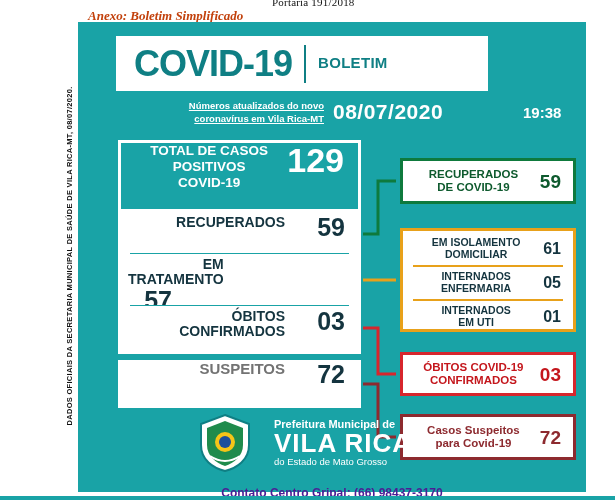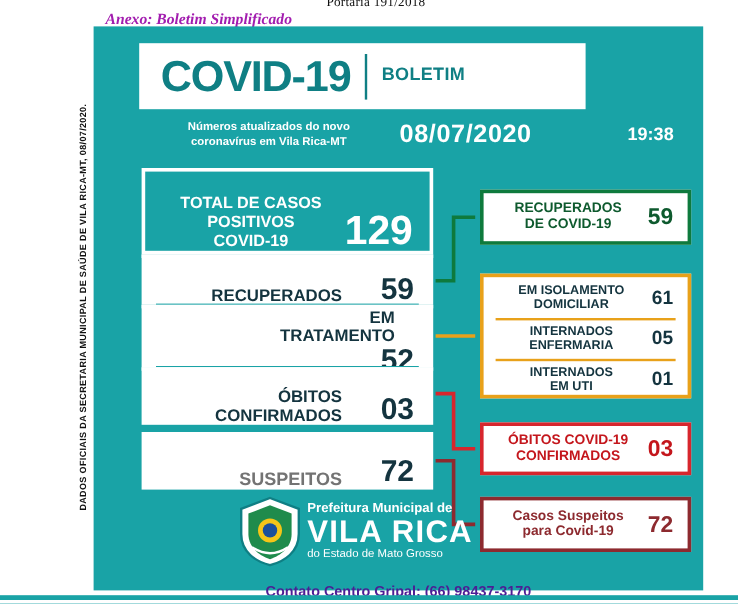--- a/index.html
+++ b/index.html
@@ -30,21 +30,21 @@
     letter-spacing: .2px;
   }
   .anexo {
     position: absolute;
     top: 8px;
     left: 88px;
     font-family: "Liberation Serif", serif;
     font-style: italic;
     font-weight: bold;
     font-size: 13px;
-    color: #a21caf;
+    color: #c2410c;
   }
   
   .vertical-label {
     position: absolute;
     left: -96px;
     top: 256px;
     width: 330px;
     transform: rotate(-90deg);
     transform-origin: center center;
     text-align: center;
@@ -94,25 +94,26 @@
     font-weight: bold;
     color: #0f7f84;
     line-height: 1.12;
     letter-spacing: .3px;
   }
   .subline {
     position: absolute;
     left: 46px;
     top: 78px;
     width: 200px;
-    text-align: center;
+    text-align: right;
     font-size: 9.5px;
     font-weight: bold;
     color: #ffffff;
     line-height: 1.35;
+    text-decoration: underline;
   }
   .date {
     position: absolute;
     left: 255px;
     top: 78px;
     font-size: 21px;
     font-weight: bold;
     color: #ffffff;
     letter-spacing: .5px;
   }
@@ -126,21 +127,21 @@
     margin-left: 17px;
   }
 
   
   .wbox {
     position: absolute;
     background: #ffffff;
     border: 2px solid #ffffff;
     box-sizing: border-box;
     display: flex;
-    align-items: flex-end;
+    align-items: flex-start;
   }
   .totalbox {
     left: 40px;
     top: 118px;
     width: 243px;
     height: 72px;
     background: #19a3a6;
     border: 3px solid #ffffff;
     justify-content: space-between;
     padding: 0 14px 0 10px;
@@ -303,21 +304,21 @@
     left: 118px;
     top: 390px;
     display: flex;
     align-items: center;
   }
   .crest {
     width: 58px; height: 62px;
     position: relative;
   }
   .brand {
-    margin-left: 2px;
+    margin-left: 20px;
     color: #ffffff;
   }
   .brand .l1 { font-size: 11px; font-weight: bold; line-height: 1; }
   .brand .l2 { font-size: 26px; font-weight: bold; letter-spacing: 1px; line-height: 1.05; }
   .brand .l3 { font-size: 9.5px; line-height: 1.1; }
 
   .contato {
     position: absolute;
     left: 0; top: 448px;
     width: 508px;
@@ -380,21 +381,21 @@
       <div class="lbl">RECUPERADOS</div>
       <div class="num">59</div>
     </div>
     <div class="sep" id="sep1"></div>
 
     <div class="wbox rowbox" id="row-tratamento">
       <div class="lbl">
         <div>EM</div>
         <div>TRATAMENTO</div>
       </div>
-      <div class="num">52</div>
+      <div class="num">57</div>
     </div>
     <div class="sep" id="sep2"></div>
 
     <div class="wbox rowbox" id="row-obitos">
       <div class="lbl">
         <div>ÓBITOS</div>
         <div>CONFIRMADOS</div>
       </div>
       <div class="num">03</div>
     </div>

